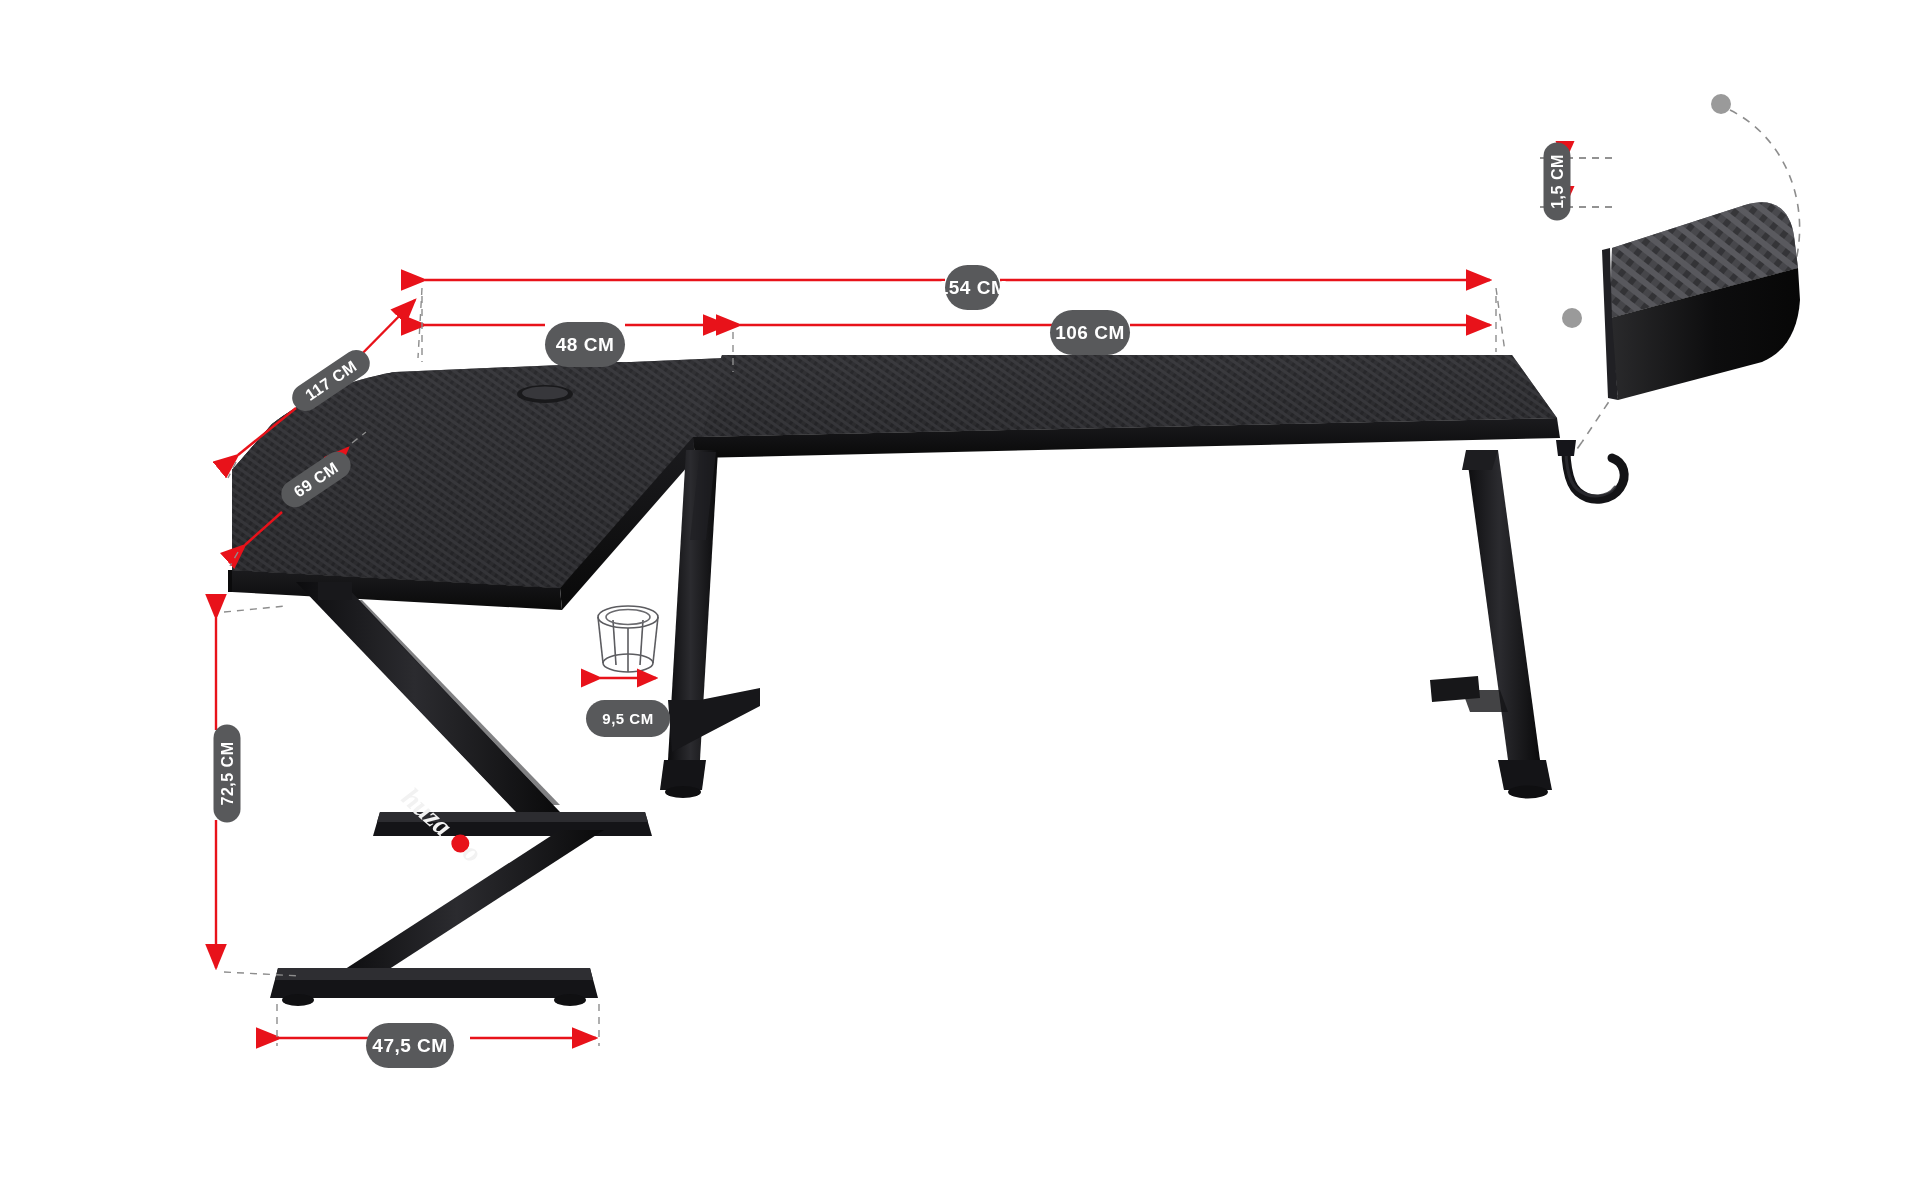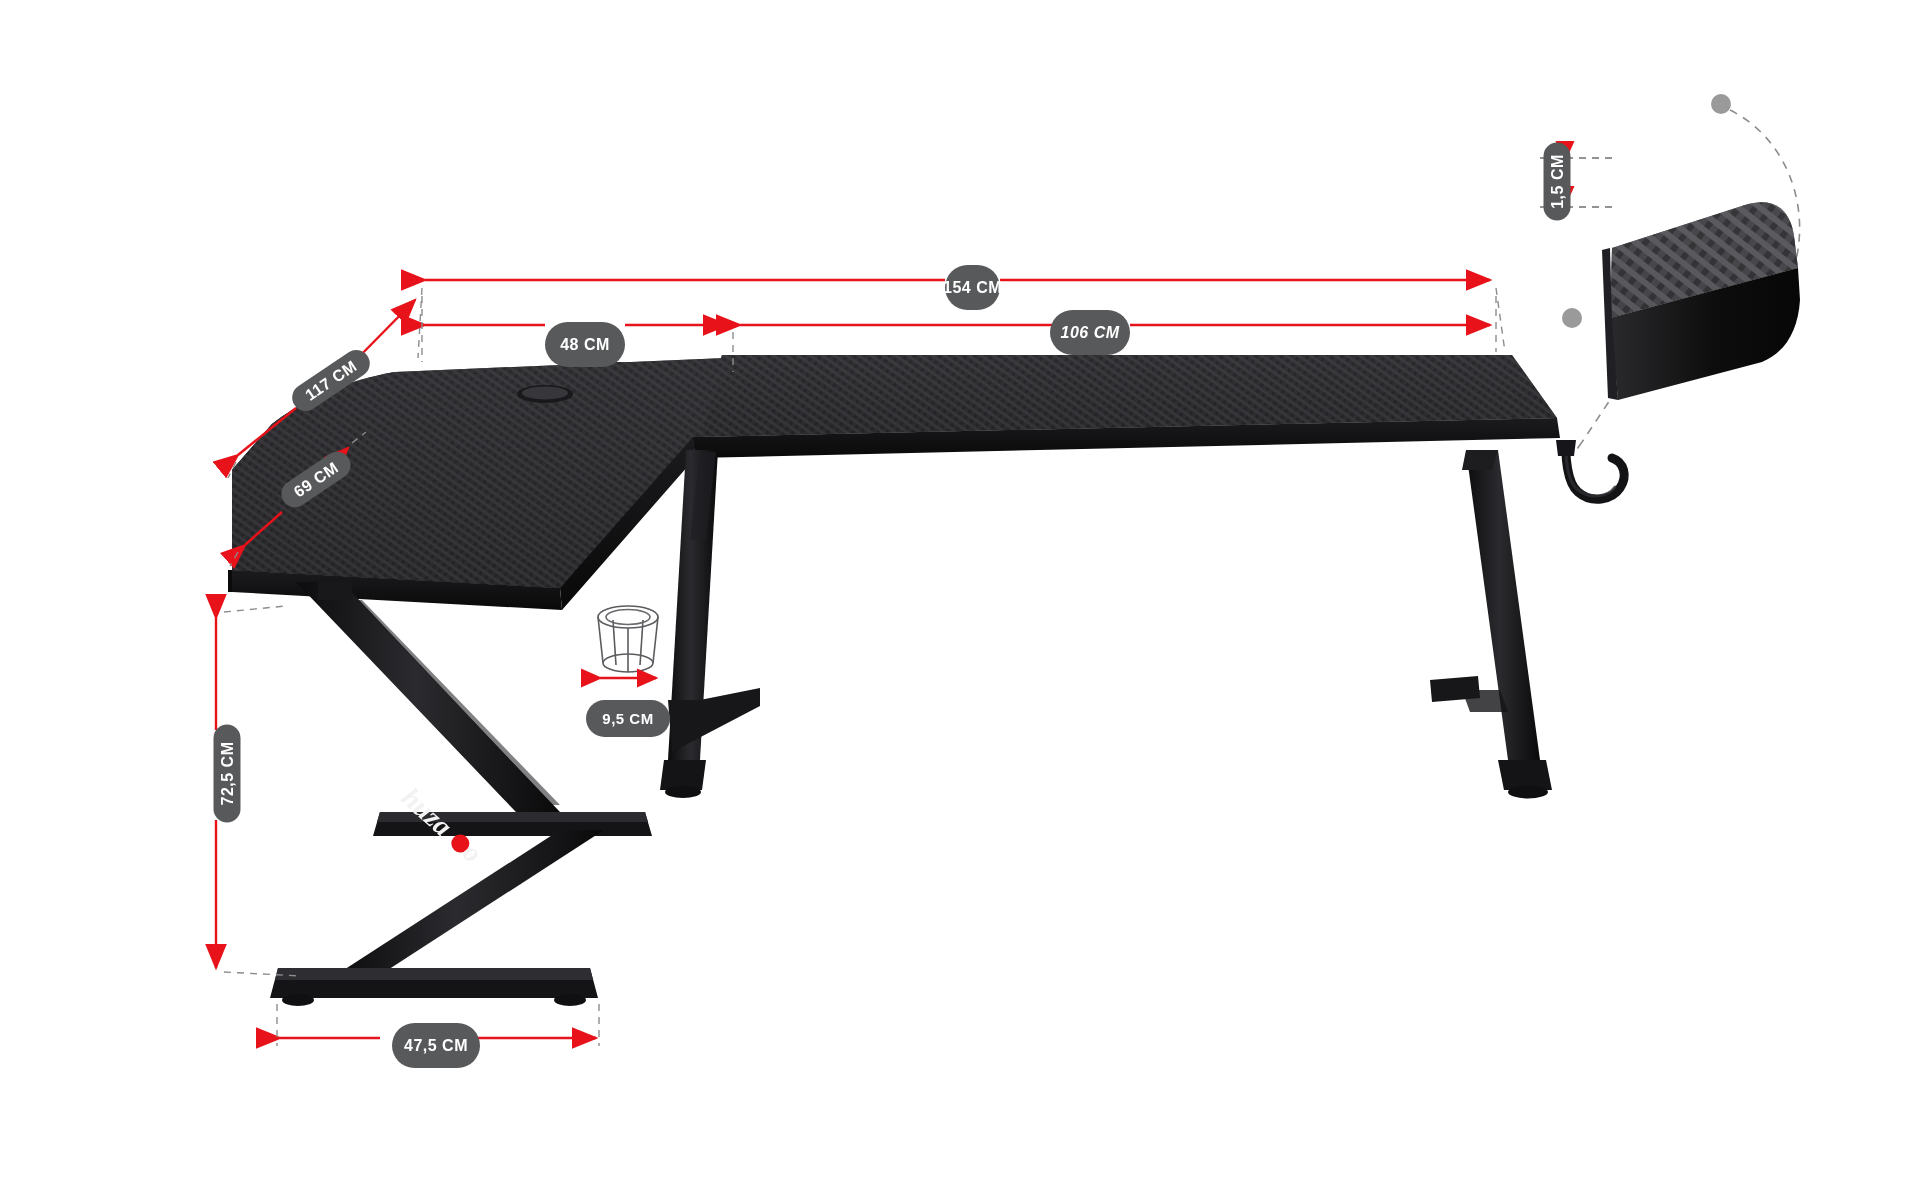--- a/index.html
+++ b/index.html
@@ -11,21 +11,21 @@
     background:#58595b;
     color:#ffffff;
     border-radius:999px;
     font-family:"Liberation Sans",sans-serif;
     font-weight:700;
     letter-spacing:0.5px;
     display:flex;align-items:center;justify-content:center;
     white-space:nowrap;
     box-sizing:border-box;
   }
-  .b-large{font-size:16px;height:45px;padding:0 15px;}
+  .b-large{font-size:19px;height:45px;padding:0 15px;}
   .b-med{font-size:16px;height:27px;padding:0 13px;}
   .b-small{font-size:15px;height:37px;padding:16px 12px;}
   .rot-neg34{transform:rotate(-34deg);transform-origin:center center;}
   .rot-neg90{transform:rotate(-90deg);transform-origin:center center;}
 </style>
 </head>
 <body>
 
 <div id="stage">
 
@@ -238,27 +238,27 @@
     <g stroke="#6f6f6f" stroke-width="1.4" stroke-dasharray="7,6" fill="none">
       <line x1="1540" y1="158" x2="1618" y2="158"></line>
       <line x1="1540" y1="207" x2="1618" y2="207"></line>
     </g>
   </svg>
 
   <div class="badge b-large" style="left:945px;top:265px;width:55px;">154 CM</div>
 
   <div class="badge b-large" style="left:545px;top:310px;width:80px;margin-top:12px;">48 CM</div>
 
-  <div class="badge b-large" style="left:1050px;top:310px;width:80px;font-style:italic;">106 CM</div>
+  <div class="badge b-large" style="left:1050px;top:310px;width:80px;">106 CM</div>
 
   <div class="badge b-med rot-neg34" style="left:287px;top:367px;width:88px;">117 CM</div>
 
   <div class="badge b-med rot-neg34" style="left:277px;top:466px;width:78px;">69 CM</div>
 
   <div class="badge b-med rot-neg90" style="left:178px;top:760px;width:98px;">72,5 CM</div>
 
-  <div class="badge b-large" style="left:392px;top:1023px;width:88px;">47,5 CM</div>
+  <div class="badge b-large" style="left:366px;top:1023px;width:88px;">47,5 CM</div>
 
   <div class="badge b-small" style="left:586px;top:700px;width:84px;">9,5 CM</div>
 
   <div class="badge b-med rot-neg90" style="left:1518px;top:168px;width:78px;">1,5 CM</div>
 
 </div>
 
 </body></html>

